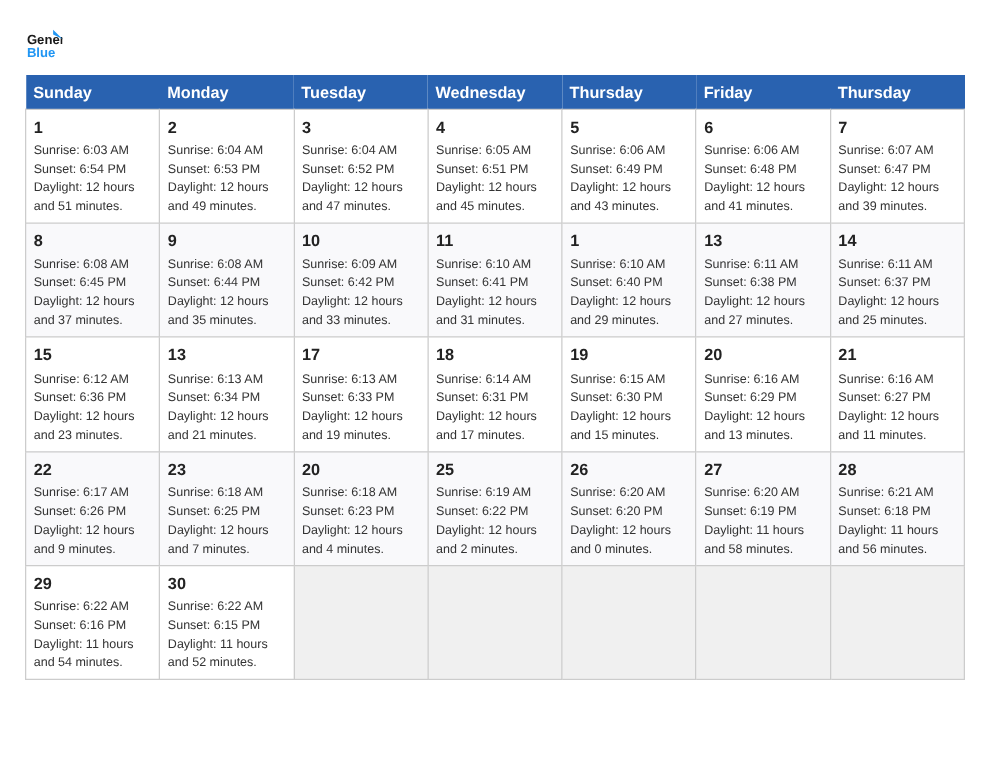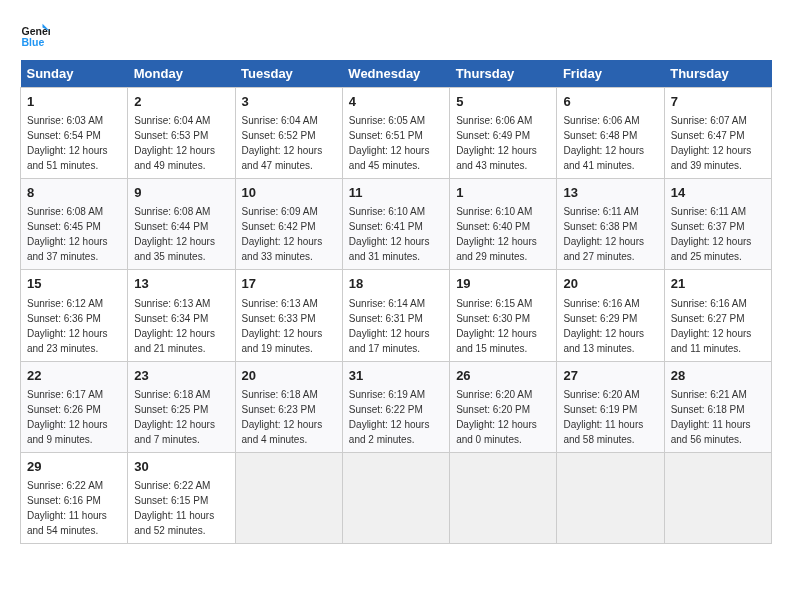--- a/index.html
+++ b/index.html
@@ -133,21 +133,21 @@
         <td><span class="day-num">17</span><span class="day-info">Sunrise: 6:13 AM<br>Sunset: 6:33 PM<br>Daylight: 12 hours and 19 minutes.</span></td>
         <td><span class="day-num">18</span><span class="day-info">Sunrise: 6:14 AM<br>Sunset: 6:31 PM<br>Daylight: 12 hours and 17 minutes.</span></td>
         <td><span class="day-num">19</span><span class="day-info">Sunrise: 6:15 AM<br>Sunset: 6:30 PM<br>Daylight: 12 hours and 15 minutes.</span></td>
         <td><span class="day-num">20</span><span class="day-info">Sunrise: 6:16 AM<br>Sunset: 6:29 PM<br>Daylight: 12 hours and 13 minutes.</span></td>
         <td><span class="day-num">21</span><span class="day-info">Sunrise: 6:16 AM<br>Sunset: 6:27 PM<br>Daylight: 12 hours and 11 minutes.</span></td>
       </tr>
       <tr>
         <td><span class="day-num">22</span><span class="day-info">Sunrise: 6:17 AM<br>Sunset: 6:26 PM<br>Daylight: 12 hours and 9 minutes.</span></td>
         <td><span class="day-num">23</span><span class="day-info">Sunrise: 6:18 AM<br>Sunset: 6:25 PM<br>Daylight: 12 hours and 7 minutes.</span></td>
         <td><span class="day-num">20</span><span class="day-info">Sunrise: 6:18 AM<br>Sunset: 6:23 PM<br>Daylight: 12 hours and 4 minutes.</span></td>
-        <td><span class="day-num">31</span><span class="day-info">Sunrise: 6:19 AM<br>Sunset: 6:22 PM<br>Daylight: 12 hours and 2 minutes.</span></td>
+        <td><span class="day-num">25</span><span class="day-info">Sunrise: 6:19 AM<br>Sunset: 6:22 PM<br>Daylight: 12 hours and 2 minutes.</span></td>
         <td><span class="day-num">26</span><span class="day-info">Sunrise: 6:20 AM<br>Sunset: 6:20 PM<br>Daylight: 12 hours and 0 minutes.</span></td>
         <td><span class="day-num">27</span><span class="day-info">Sunrise: 6:20 AM<br>Sunset: 6:19 PM<br>Daylight: 11 hours and 58 minutes.</span></td>
         <td><span class="day-num">28</span><span class="day-info">Sunrise: 6:21 AM<br>Sunset: 6:18 PM<br>Daylight: 11 hours and 56 minutes.</span></td>
       </tr>
       <tr>
         <td><span class="day-num">29</span><span class="day-info">Sunrise: 6:22 AM<br>Sunset: 6:16 PM<br>Daylight: 11 hours and 54 minutes.</span></td>
         <td><span class="day-num">30</span><span class="day-info">Sunrise: 6:22 AM<br>Sunset: 6:15 PM<br>Daylight: 11 hours and 52 minutes.</span></td>
         <td class="empty"></td>
         <td class="empty"></td>
         <td class="empty"></td>

